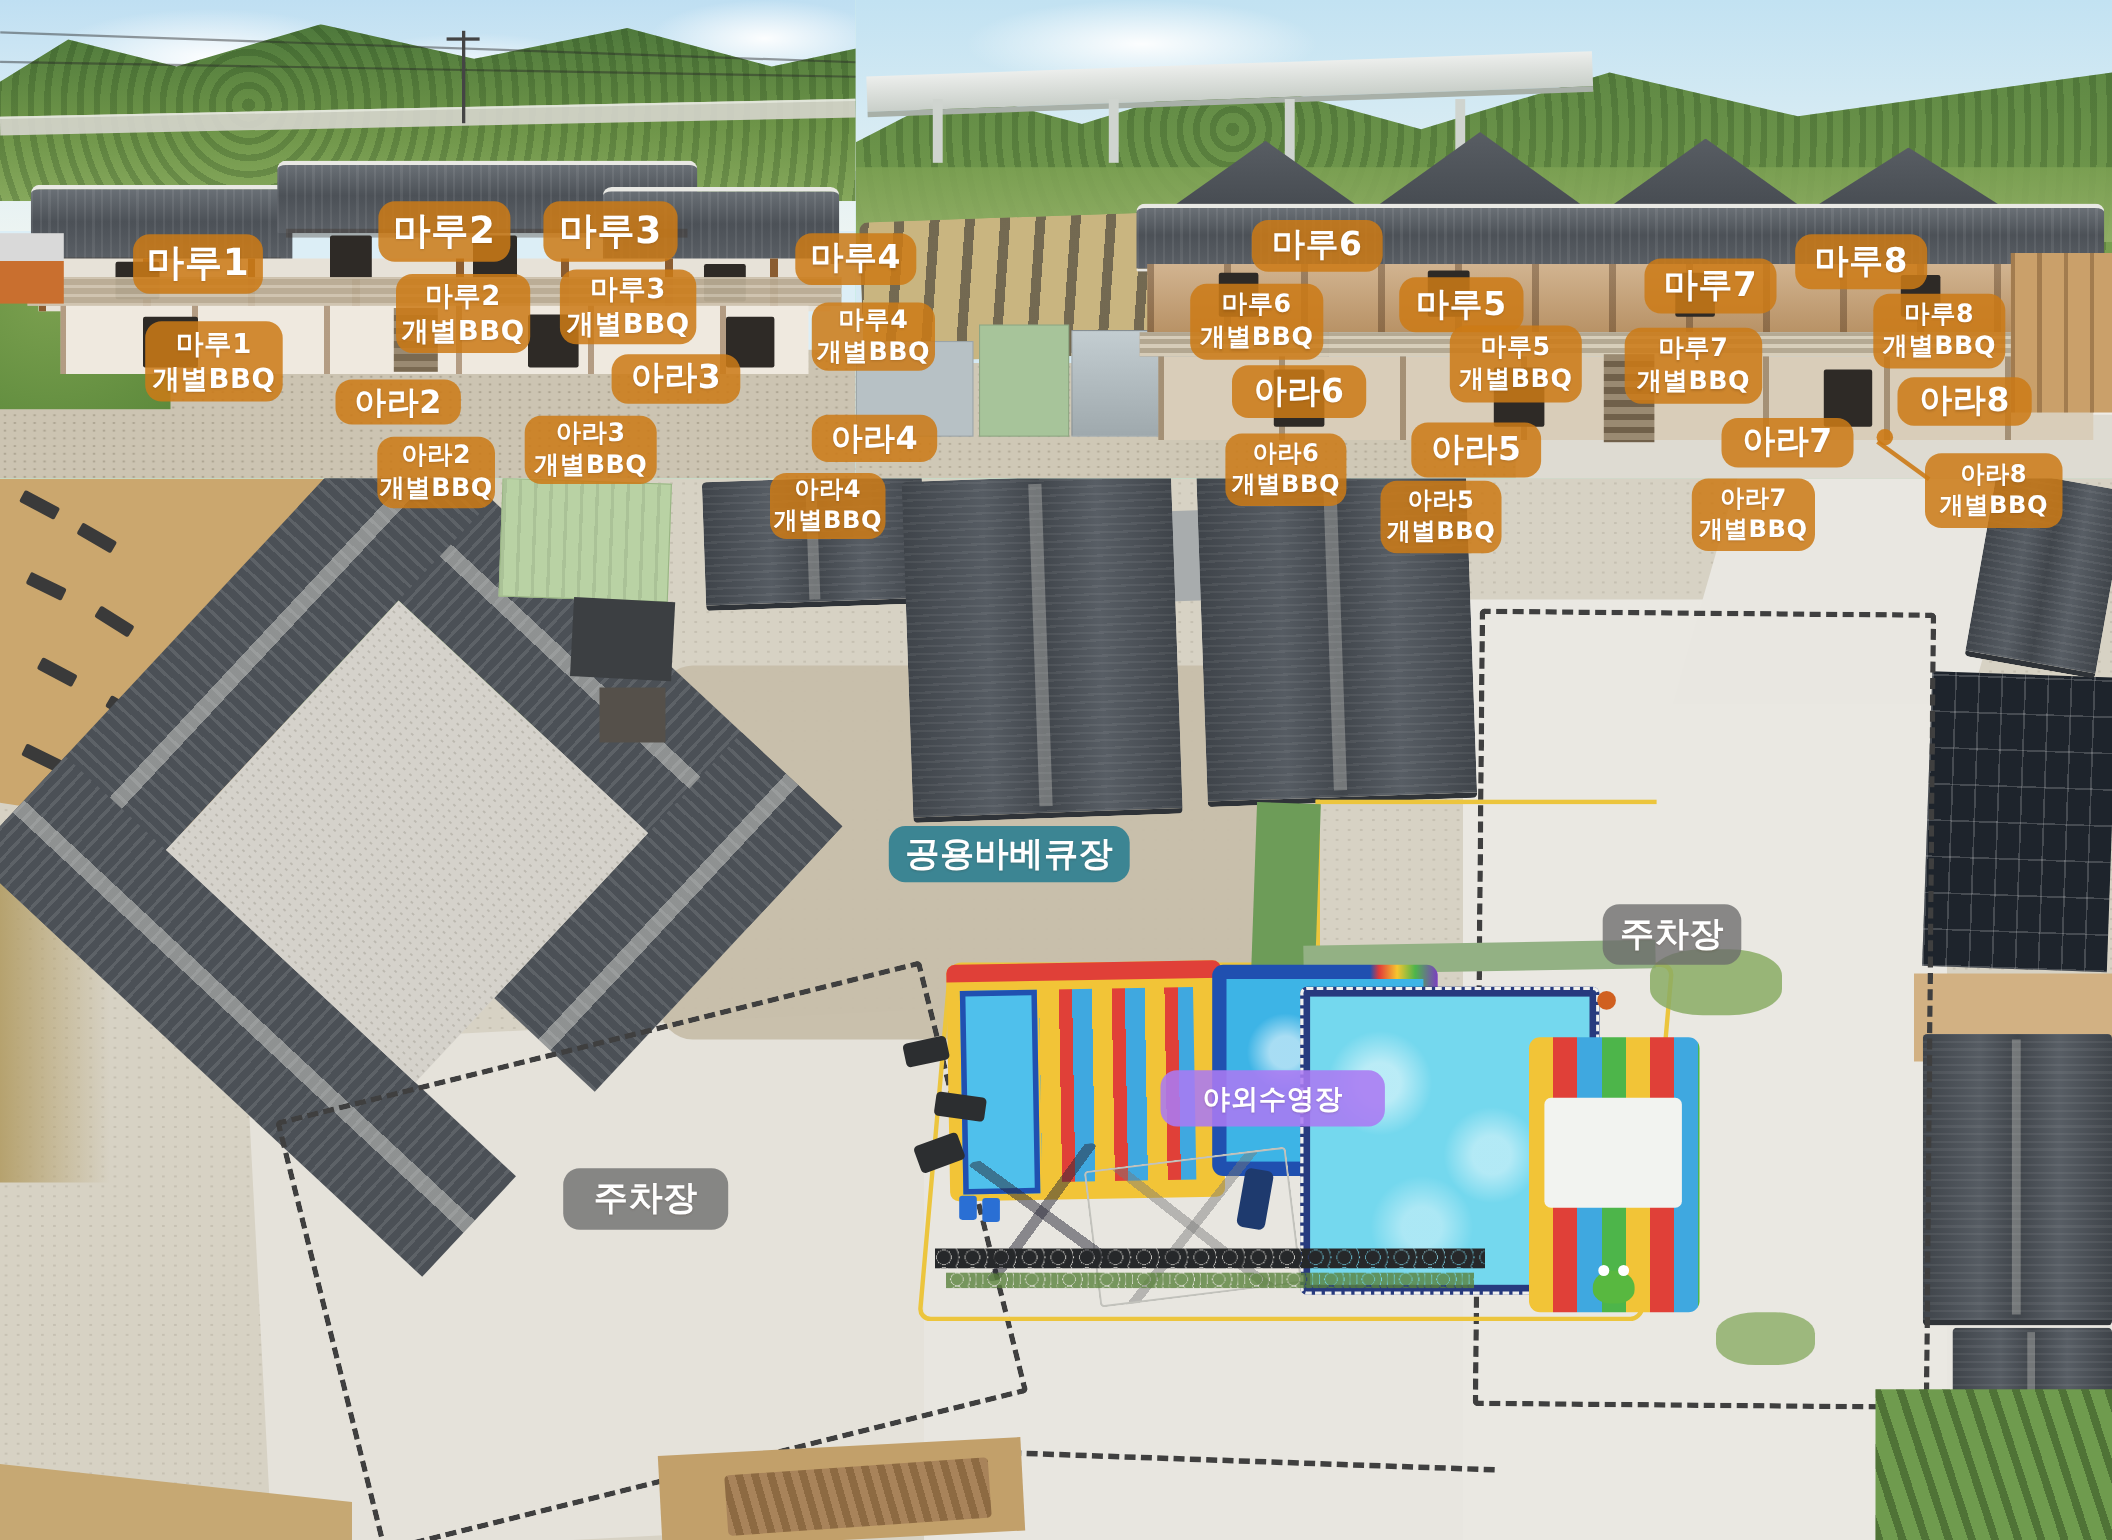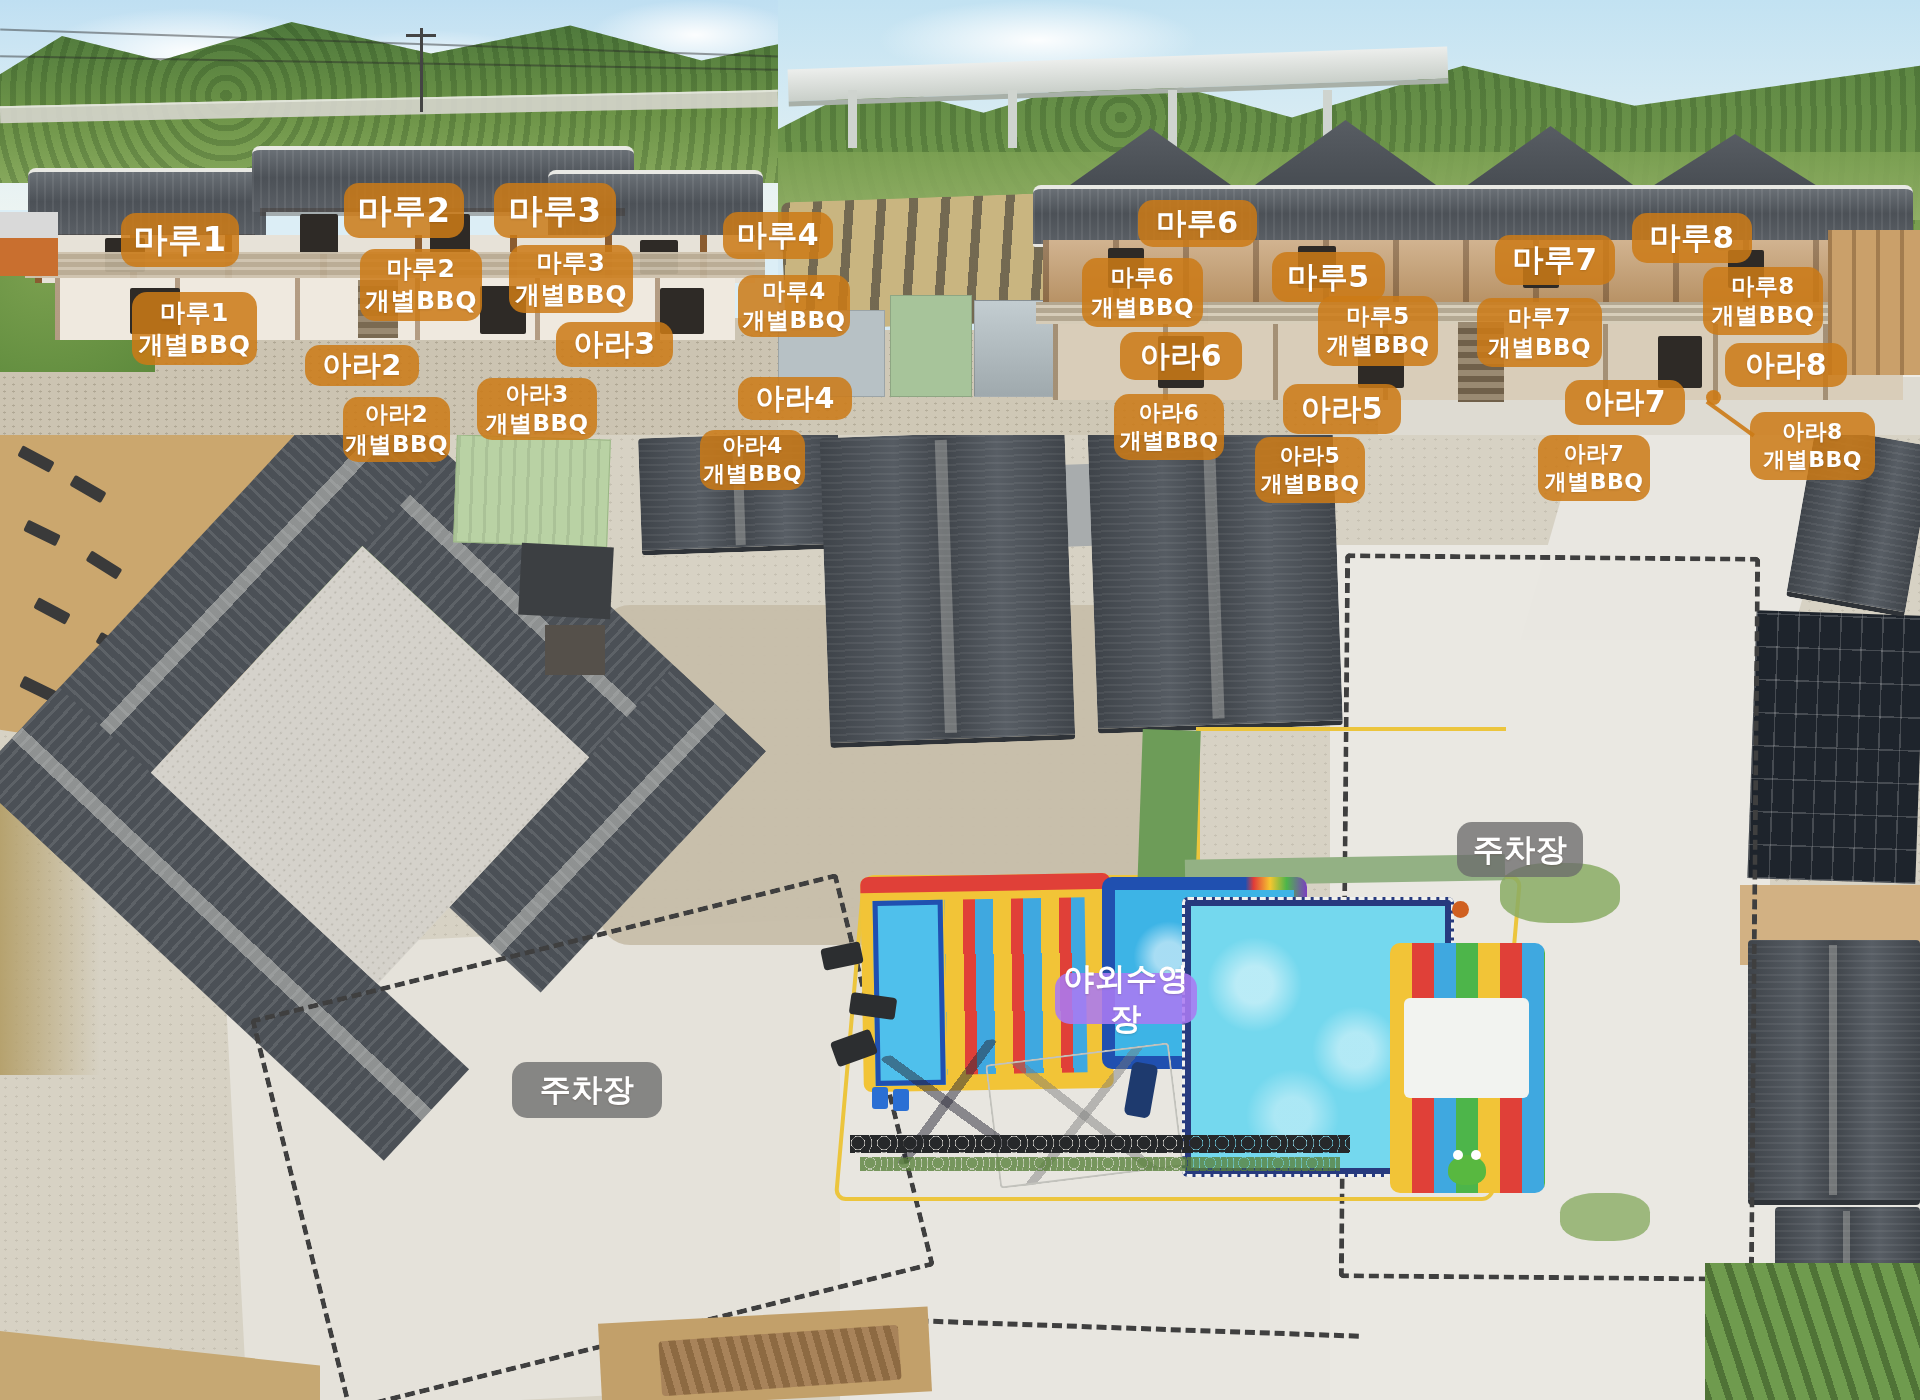--- a/index.html
+++ b/index.html
@@ -329,18 +329,19 @@
       <div class="tirerow" style="left:850px;top:700px;width:500px;height:18px;"></div>
       <div class="shrubs" style="left:860px;top:722px;width:480px;height:14px;"></div>
 
       <div style="left:0;top:850px;width:320px;height:115px;background:#c6a873;clip-path:polygon(0 40%,100% 70%,100% 100%,0 100%);"></div>
       <div style="left:600px;top:880px;width:330px;height:85px;background:#c2a06a;transform:rotate(-3deg);"></div>
       <div style="left:660px;top:898px;width:240px;height:55px;background:repeating-linear-gradient(78deg,#a8835a 0 7px,#8d6a42 7px 14px);transform:rotate(-4deg);border-radius:4px;"></div>
       <div style="left:1705px;top:828px;width:215px;height:137px;background:#6f9b4e;background-image:repeating-linear-gradient(72deg,rgba(20,40,10,.35) 0 7px,transparent 7px 20px);"></div>
       <div style="left:1500px;top:428px;width:120px;height:60px;background:#8aab64;border-radius:40%;opacity:.85;"></div>
       <div style="left:1560px;top:758px;width:90px;height:48px;background:#8aab64;border-radius:40%;opacity:.8;"></div>
     </div>
+  <div class="lb" style="left: 808px; top: 316px; width: 219px; height: 51px; font-size: 31px; background: rgba(50, 128, 145, 0.93);">공용바베큐장</div>
       <div class="lb" style="left: 1457px; top: 387px; width: 126px; height: 55px; font-size: 31px; background: rgba(108, 108, 108, 0.78);">주차장</div>
-      <div class="lb" style="left: 1055px; top: 538px; width: 142px; height: 51px; font-size: 31px; background: rgba(170, 122, 242, 0.88);">야외수영장</div>
+      <div class="lb" style="left: 1055px; top: 538px; width: 204px; height: 51px; font-size: 25px; background: rgba(170, 122, 242, 0.88);">야외수영장</div>
       <div class="lb" style="left: 512px; top: 627px; width: 150px; height: 56px; font-size: 31px; background: rgba(108, 108, 108, 0.78);">주차장</div>
     </div>
 
 </div>
 
 </body></html>

